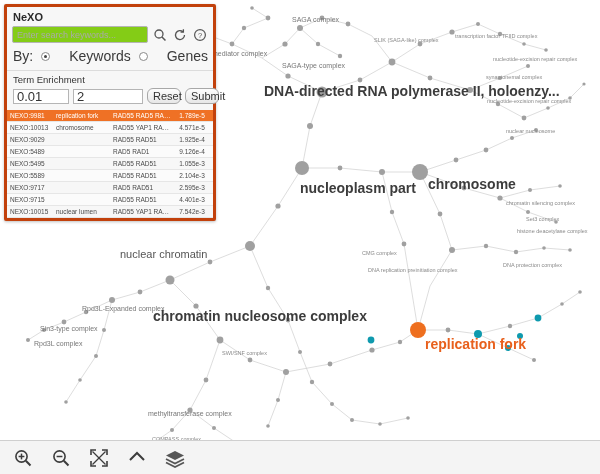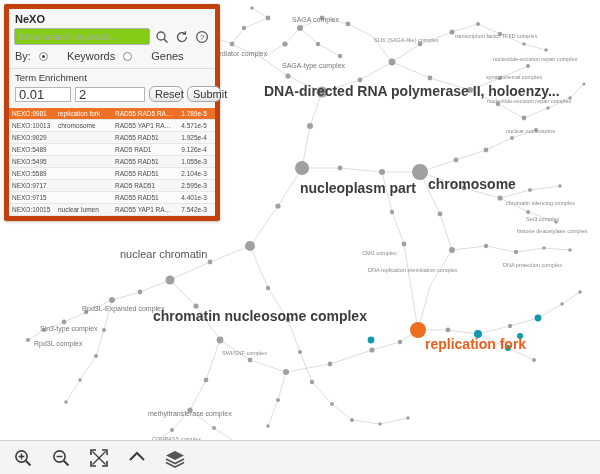--- a/index.html
+++ b/index.html
@@ -49,21 +49,21 @@
     color: #e8601c;
   }
 
   
   #nexo-panel {
     position: absolute;
     left: 4px;
     top: 4px;
     width: 206px;
     background: #f7f7f7;
-    border: 5px solid #c2410c;
+    border: 3px solid #c2410c;
     box-shadow: 0 1px 3px rgba(0,0,0,0.25);
     border-radius: 2px;
     z-index: 20;
   }
   #panel-title {
     font-size: 11px;
     font-weight: bold;
     color: #2a2a2a;
     padding: 4px 6px 3px 6px;
   }
@@ -93,21 +93,21 @@
     justify-content: center;
     cursor: pointer;
   }
   .icon-btn svg { display: block; }
 
   .radio-row {
     display: flex;
     align-items: center;
     gap: 8px;
     padding: 0 6px 6px 6px;
-    font-size: 11px;
+    font-size: 14px;
     color: #3a3a3a;
   }
   .radio-item {
     display: flex;
     align-items: center;
     gap: 19px;
     cursor: pointer;
   }
   .radio {
     width: 9px; height: 9px;

